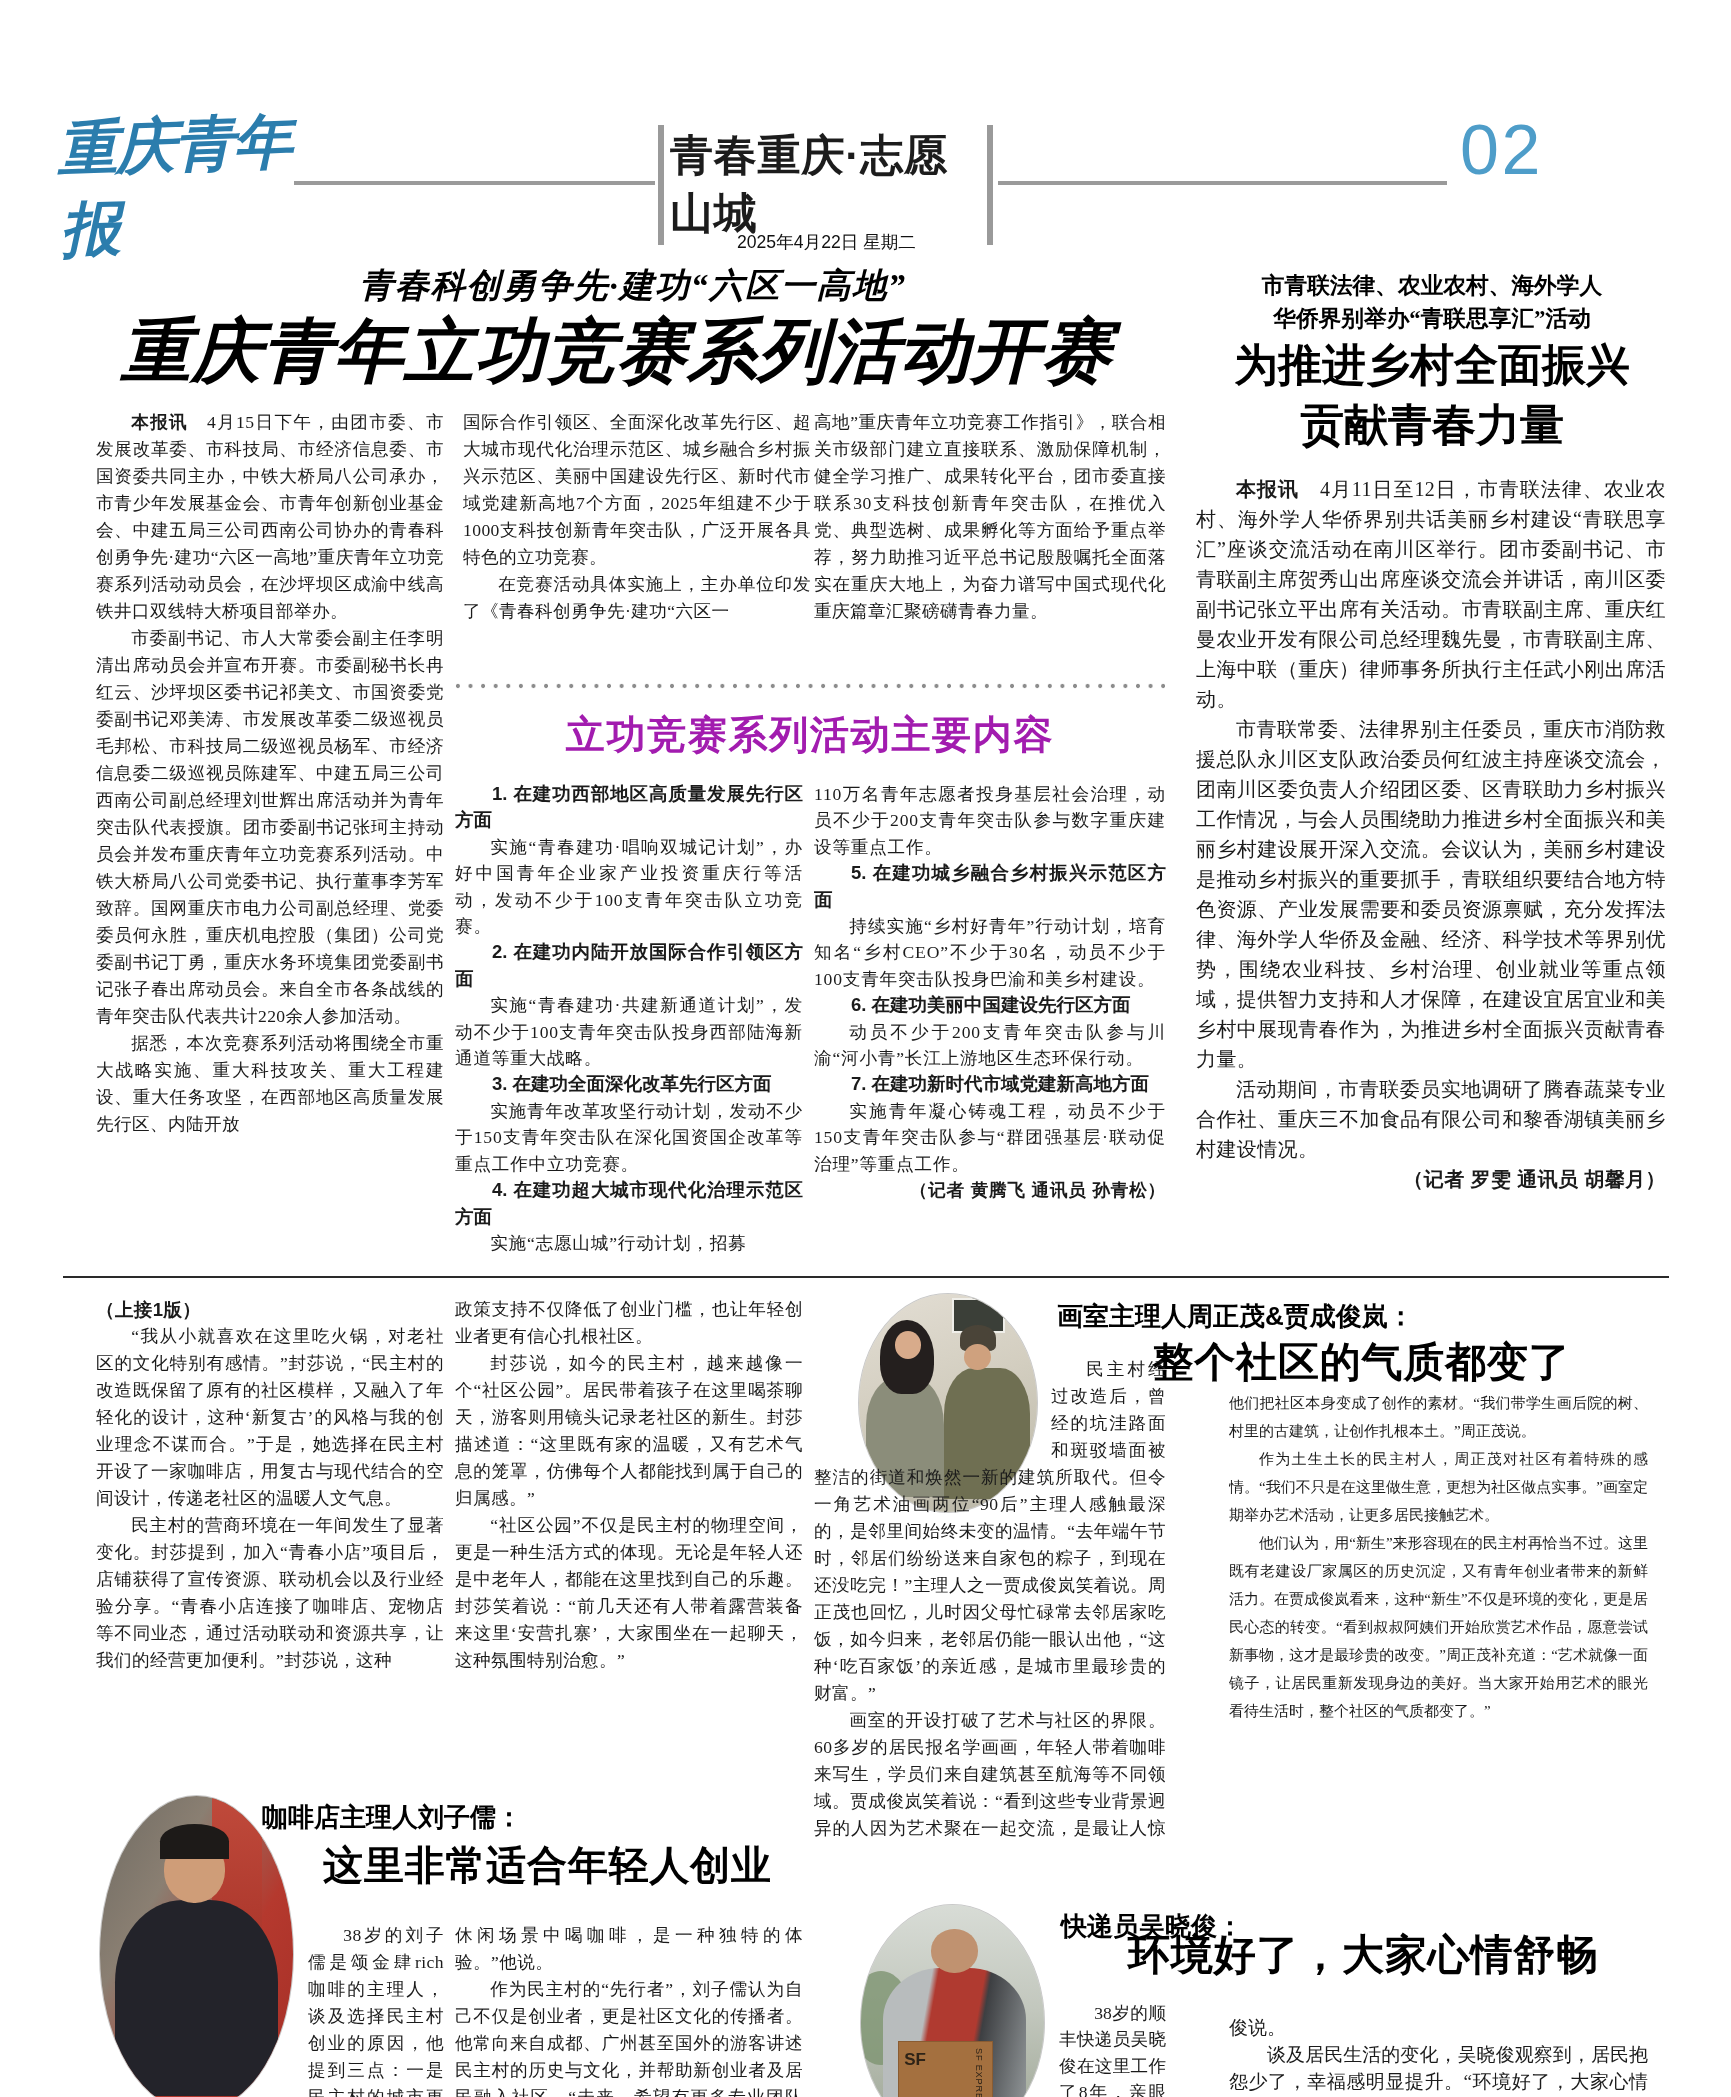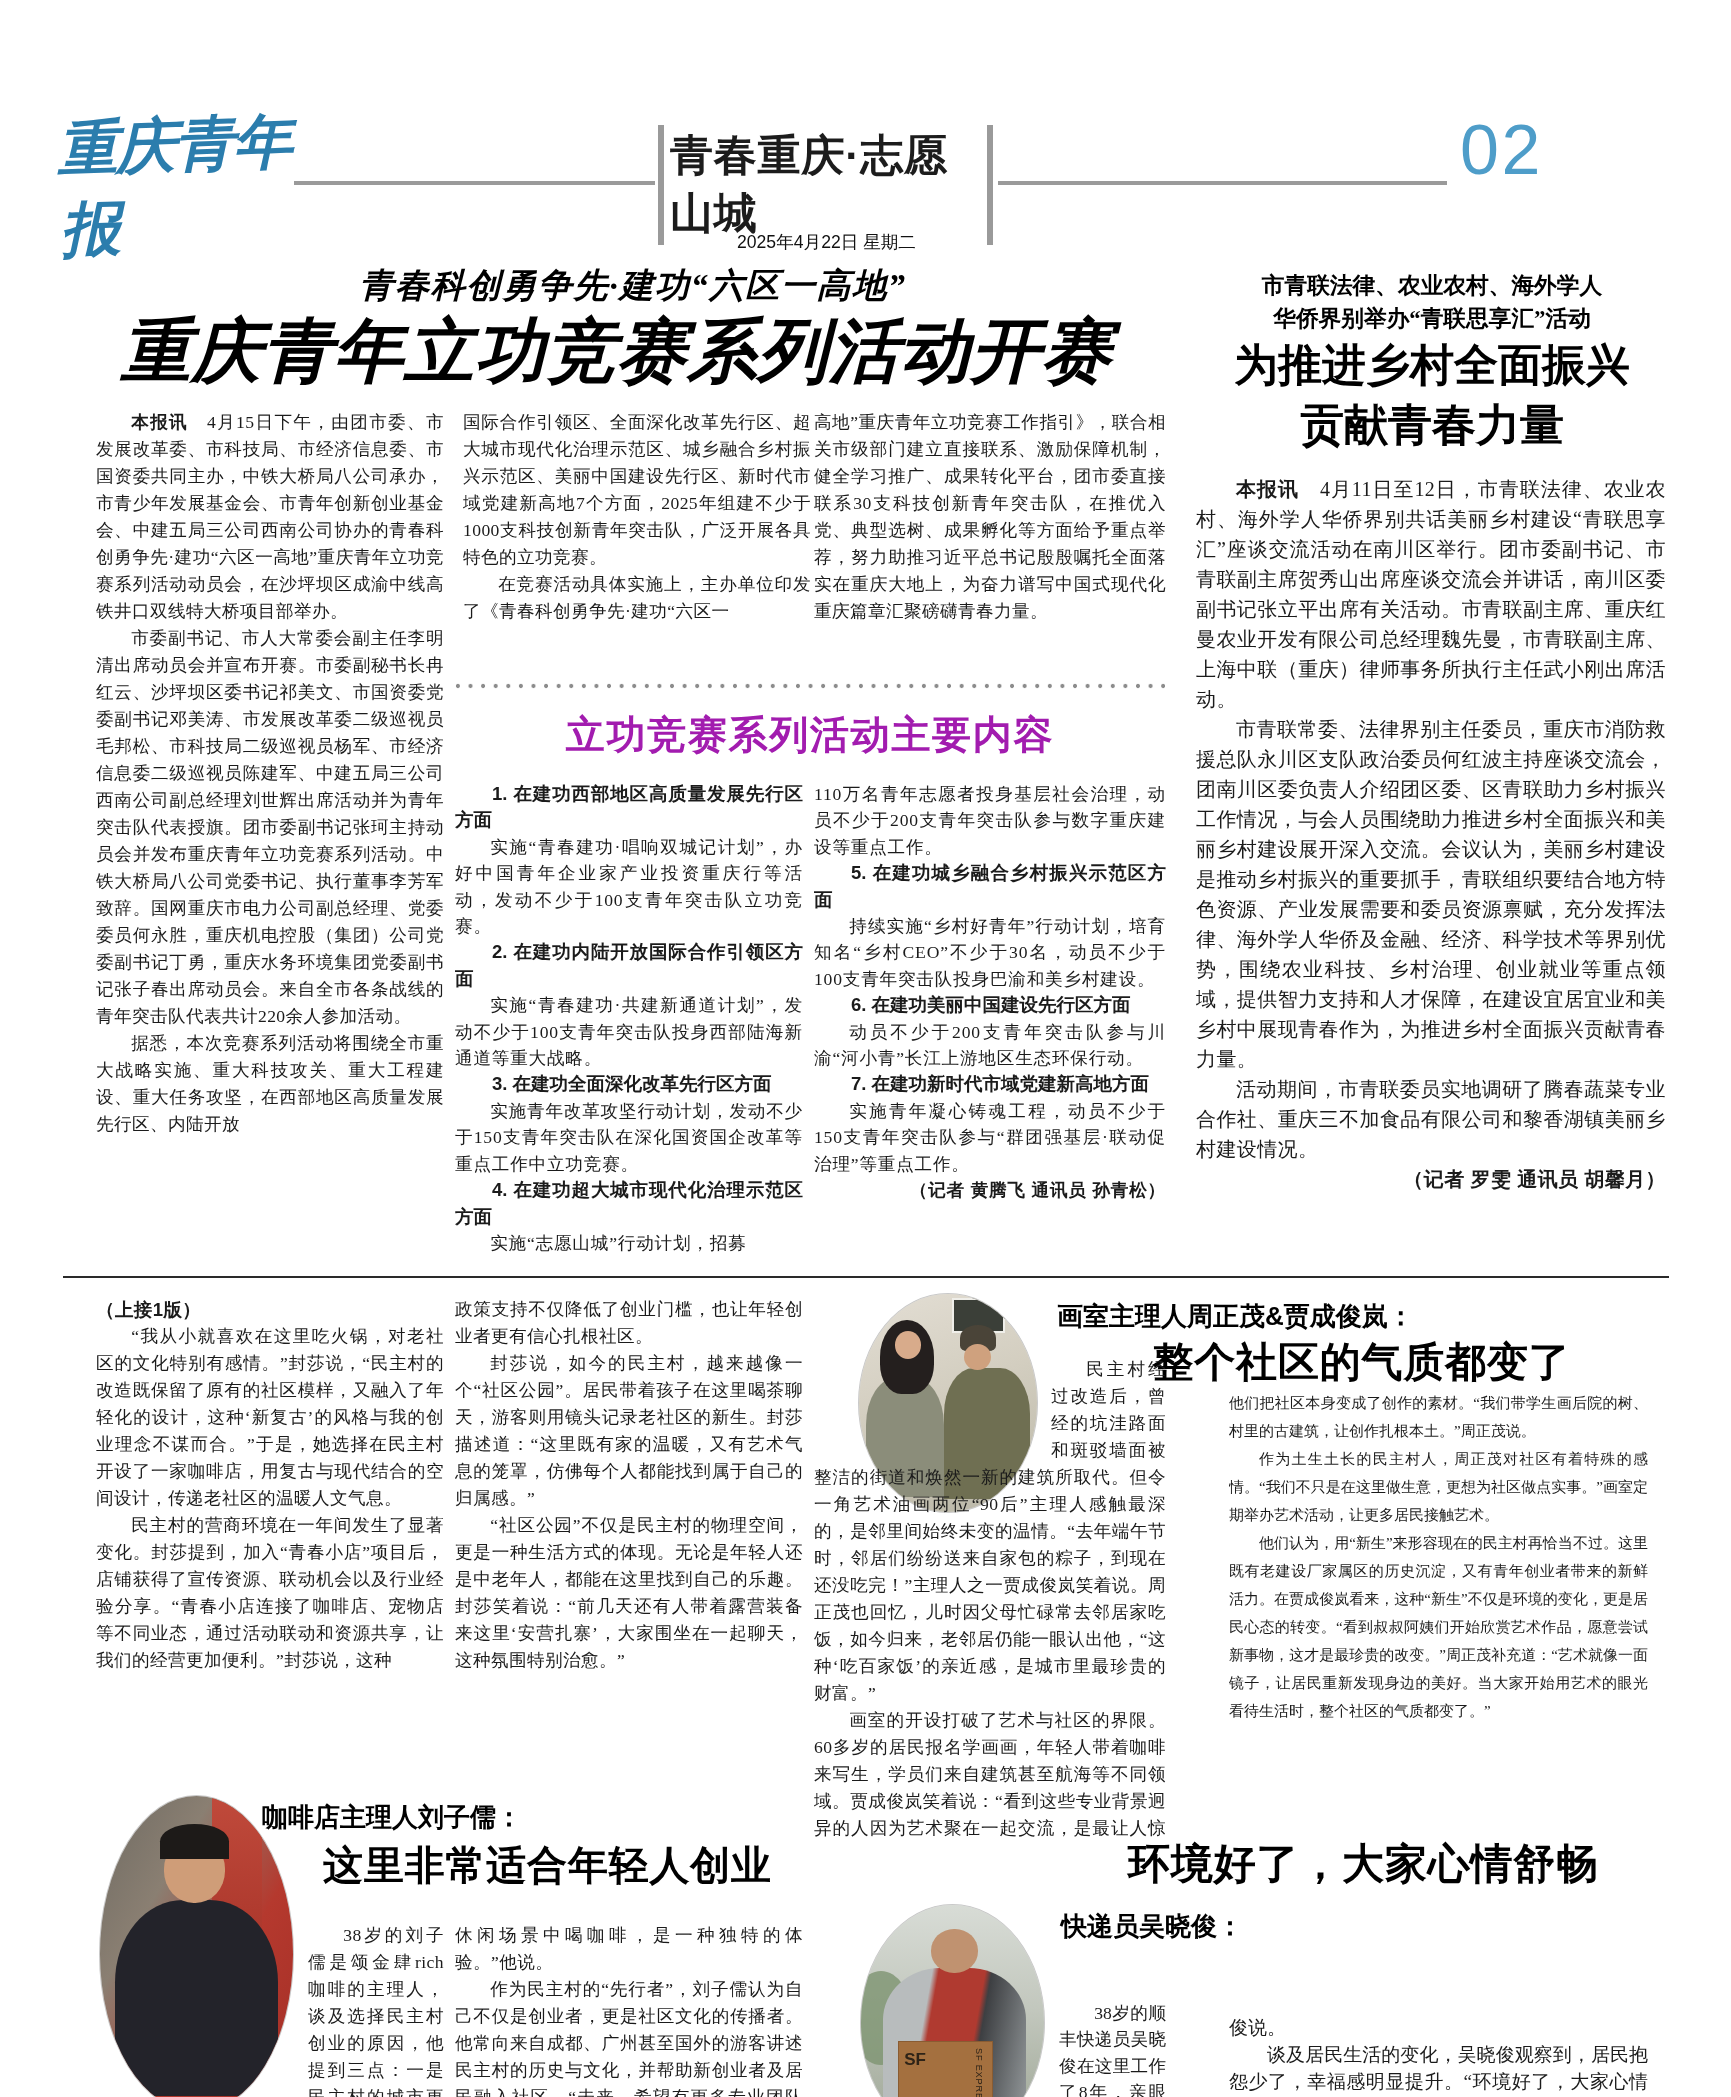--- a/index.html
+++ b/index.html
@@ -73,21 +73,21 @@
 
   #coffee-photo { left:99px; top:1795px; width:195px; height:318px; }
   #coffee-header { left:262px; top:1800px; width:541px; }
   #coffee-headline { left:304px; top:1838px; width:487px; font-size:40px; }
   #coffee-a { left:96px; top:1922px; width:348px; height:497px; }
   #coffee-a .spacer { width:212px; height:195px; }
   #coffee-b { left:455px; top:1922px; width:348px; height:497px; }
 
   #courier-photo { left:860px; top:1904px; width:185px; height:237px; }
   #courier-header { left:1061px; top:1909px; width:524px; }
-  #courier-headline { left:1078px; top:1836px; width:571px; font-size:42px; }
+  #courier-headline { left:1078px; top:1927px; width:571px; font-size:42px; }
   #courier-a { left:814px; top:2000px; width:352px; height:424px; font-size:17.6px; line-height:26.4px; }
   #courier-a .spacer { width:245px; height:145px; }
   #courier-b { left:1229px; top:2014px; width:419px; height:415px; font-size:19px; line-height:27px; }
 
   
   .ph-layer { position:absolute; }
   #studio-photo .wall { left:0; top:0; width:100%; height:100%; background:linear-gradient(160deg,#e3ded4 0%,#d3cec0 45%,#b9b6a6 100%); }
   #studio-photo .art { left:52%; top:2%; width:30%; height:16%; background:#3b3f38; border:2.5px solid #efeee9; }
   #studio-photo .p1hair { left:12%; top:12%; width:30%; height:34%; background:#241f1e; border-radius:50% 50% 40% 40%; }
   #studio-photo .p1face { left:20%; top:17%; width:15%; height:13%; background:#d8ab8b; border-radius:50%; }

